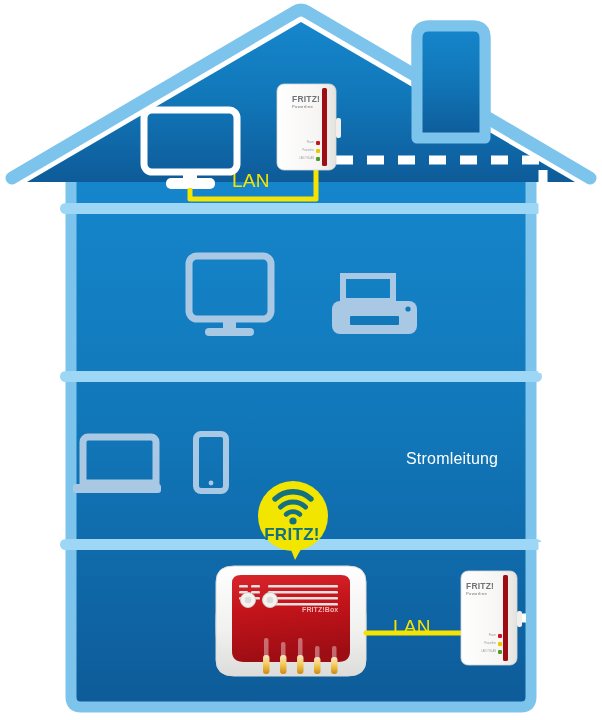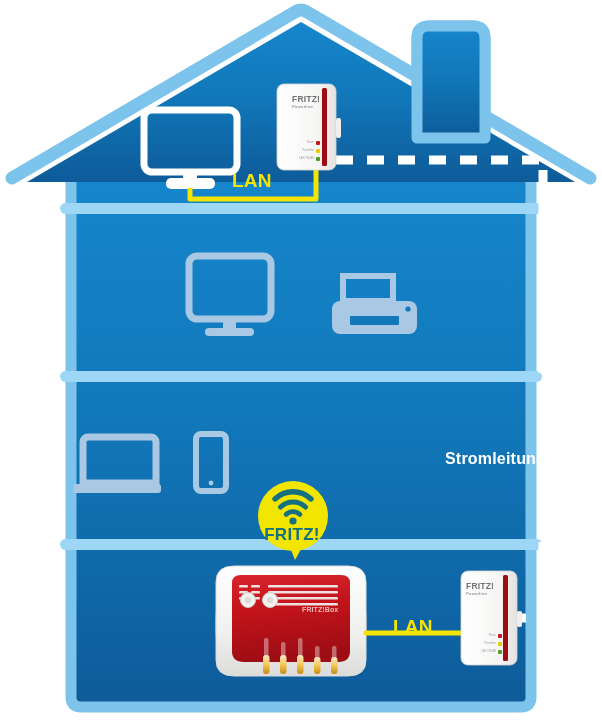--- a/index.html
+++ b/index.html
@@ -4,25 +4,25 @@
 <style>
   html,body{margin:0;padding:0;background:#ffffff;}
   body{width:602px;height:720px;position:relative;overflow:hidden;
        font-family:"Liberation Sans",sans-serif;}
 
   #stage{position:absolute;left:0;top:0;width:602px;height:720px;}
 
   svg.layer{position:absolute;left:0;top:0;width:602px;height:720px;}
 
   
-  .lbl{position:absolute;font-weight:bold;letter-spacing:.2px;white-space:nowrap;}
+  .lbl{position:absolute;font-weight:normal;letter-spacing:.2px;white-space:nowrap;}
   .lan-lbl{color:#f5e400;font-size:19px;}
   #lan-top{left:232px;top:170px;}
   #lan-bottom{left:393px;top:616px;}
-  #strom-lbl{left:406px;top:450px;color:#ffffff;font-size:16px;margin-left:39px;}
+  #strom-lbl{left:406px;top:450px;color:#ffffff;font-size:16px;}
 
   .fritz-bubble-text{position:absolute;left:262px;top:525px;width:60px;
       text-align:center;color:#15707f;font-size:17px;font-weight:bold;
       letter-spacing:.3px;}
 
   
   .pl-brand{position:absolute;color:#6f7276;font-weight:bold;line-height:1;}
   .pl-brand .b1{font-size:8.5px;letter-spacing:.2px;display:block;}
   .pl-brand .b2{font-size:4.2px;font-weight:normal;display:block;margin-top:1.5px;
       letter-spacing:.3px;}

